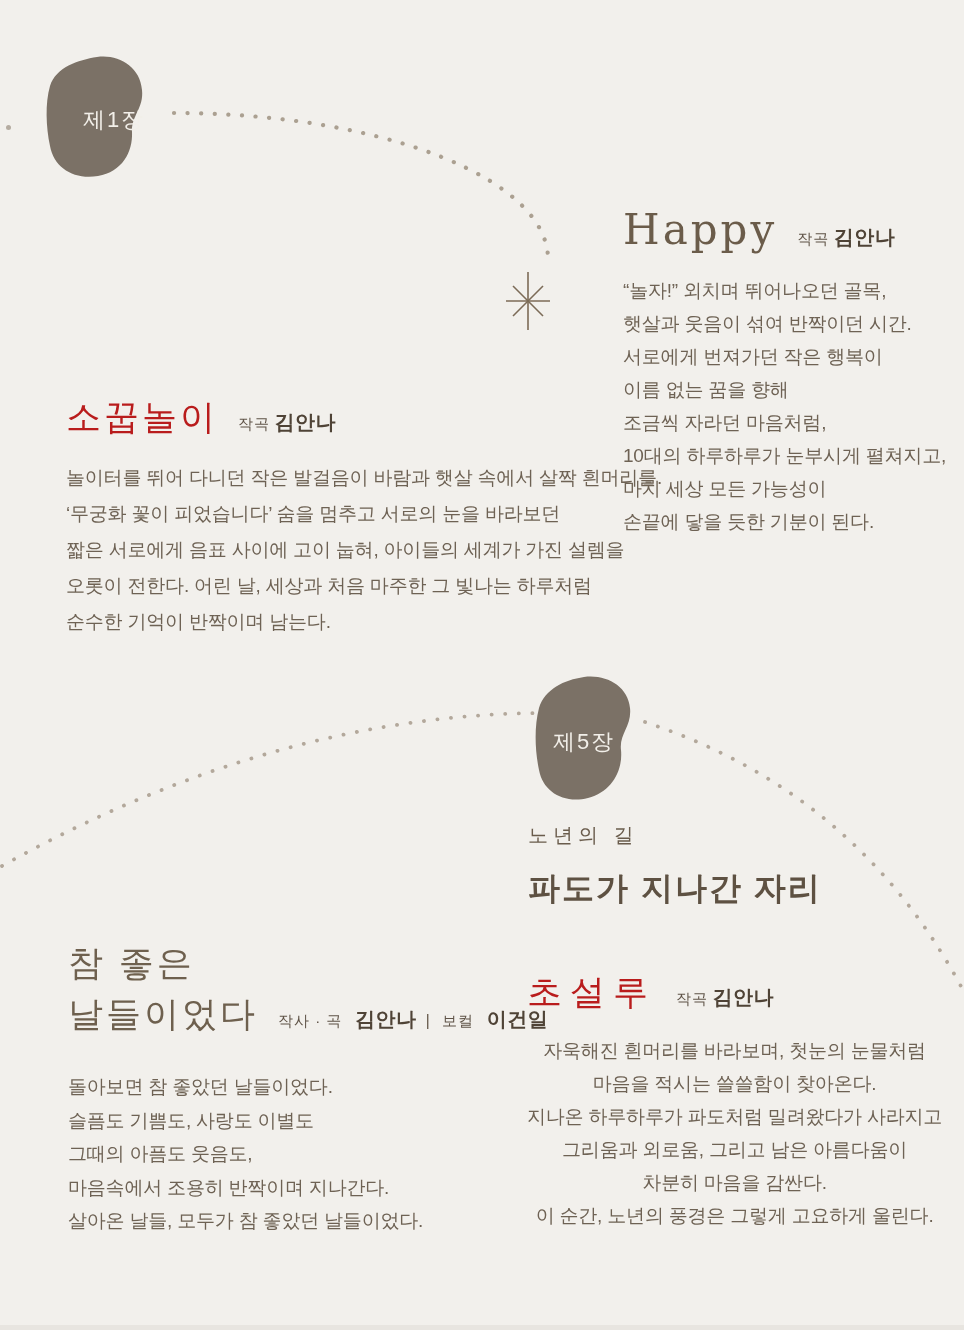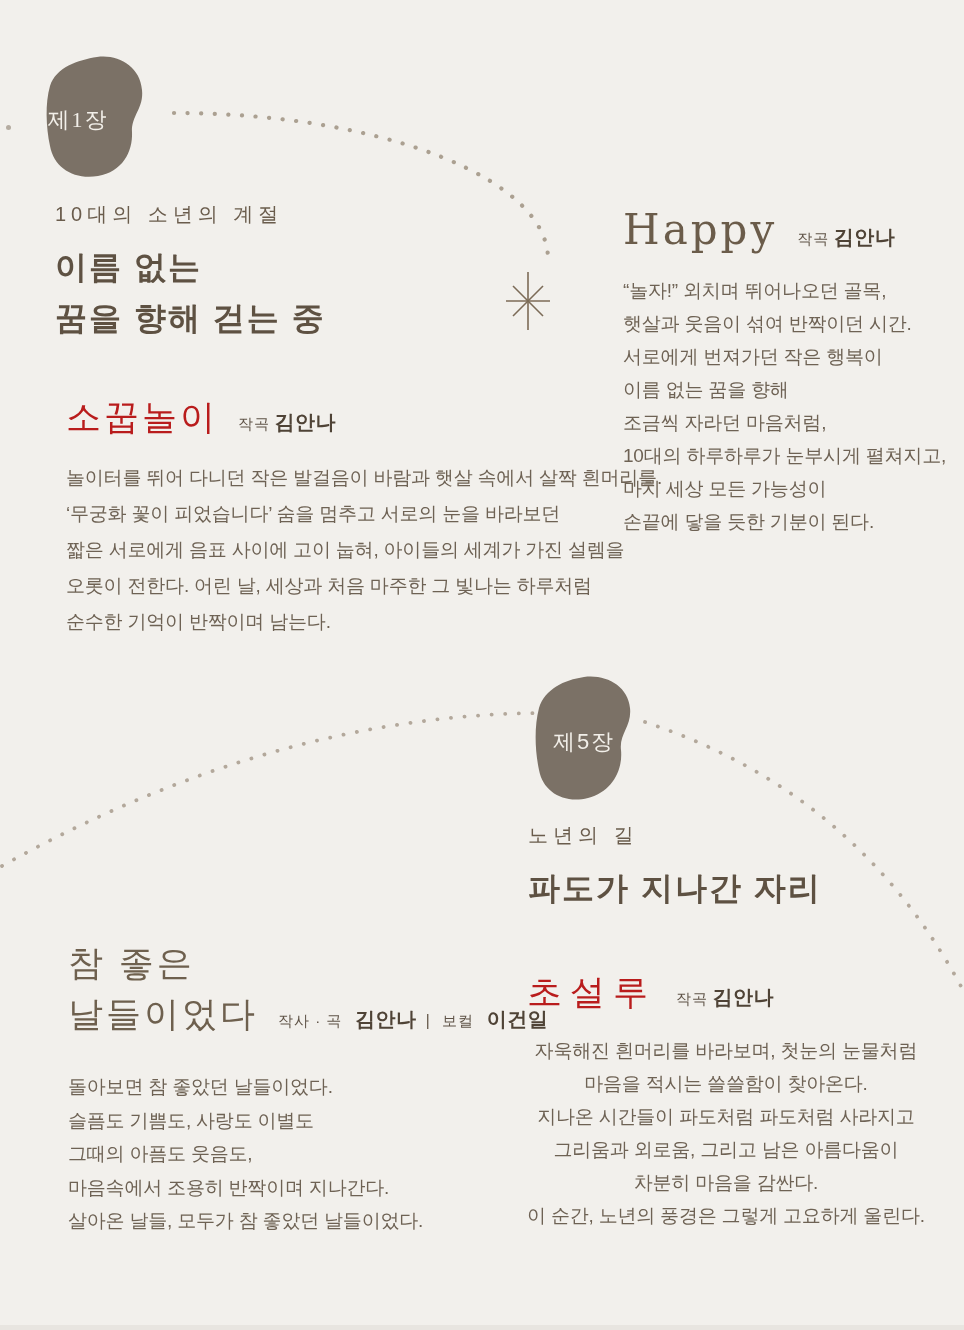--- a/index.html
+++ b/index.html
@@ -6,21 +6,21 @@
   .page{
     position:relative;width:964px;height:1330px;overflow:hidden;
     background:#f2f0ec;margin:0 auto;
     font-family:"Liberation Sans",sans-serif;color:#6e6254;
   }
   .deco-svg{position:absolute;left:0;top:0;width:964px;height:1330px;pointer-events:none;}
   .badge{
     position:absolute;width:100px;text-align:center;
     font-size:22px;letter-spacing:2px;color:#f2efe9;
   }
-  .badge1{left:28px;top:105px;font-family:Liberation Serif, serif;}
+  .badge1{left:64px;top:105px;}
   .badge2{left:534px;top:727px;}
   .chapter-head{position:absolute;}
   .chapter-head .sub{
     font-size:20px;letter-spacing:5px;color:#6a5c4c;margin:0 0 14px 0;font-weight:400;
   }
   .chapter-head .big{
     font-size:32px;line-height:51px;letter-spacing:2px;color:#5e5142;font-weight:600;margin:0;
   }
   .ch1{left:55px;top:201px;}
   .ch5{left:528px;top:822px;}
@@ -76,27 +76,20 @@
       <line x1="513" y1="286" x2="543" y2="316"></line>
       <line x1="543" y1="286" x2="513" y2="316"></line>
     </g>
   </svg>
 
   <div class="stray-dot"></div>
 
   <div class="badge badge1">제1장</div>
   <div class="badge badge2">제5장</div>
 
-  <div class="chapter-head ch1">
-    <p class="sub">10대의 소년의 계절</p>
-    <p class="big">
-      <span>이름 없는</span><br>
-      <span>꿈을 향해 걷는 중</span>
-    </p>
-  </div>
 
   <div class="song s-play">
     <div class="song-head">
       <span class="song-title">소꿉놀이</span>
       <span class="credit">
         <span class="role">작곡</span>
         <span class="name">김안나</span>
       </span>
     </div>
     <div class="lines">
@@ -157,21 +150,21 @@
     <div class="song-head">
       <span class="song-title">초설루</span>
       <span class="credit">
         <span class="role">작곡</span>
         <span class="name">김안나</span>
       </span>
     </div>
     <div class="lines">
       <div>자욱해진 흰머리를 바라보며, 첫눈의 눈물처럼</div>
       <div>마음을 적시는 쓸쓸함이 찾아온다.</div>
-      <div>지나온 시간들이 파도처럼 파도처럼 사라지고</div>
+      <div>지나온 하루하루가 파도처럼 밀려왔다가 사라지고</div>
       <div>그리움과 외로움, 그리고 남은 아름다움이</div>
       <div>차분히 마음을 감싼다.</div>
       <div>이 순간, 노년의 풍경은 그렇게 고요하게 울린다.</div>
     </div>
   </div>
 
   <div class="page-edge"></div>
 </div>
 
 </body></html>

